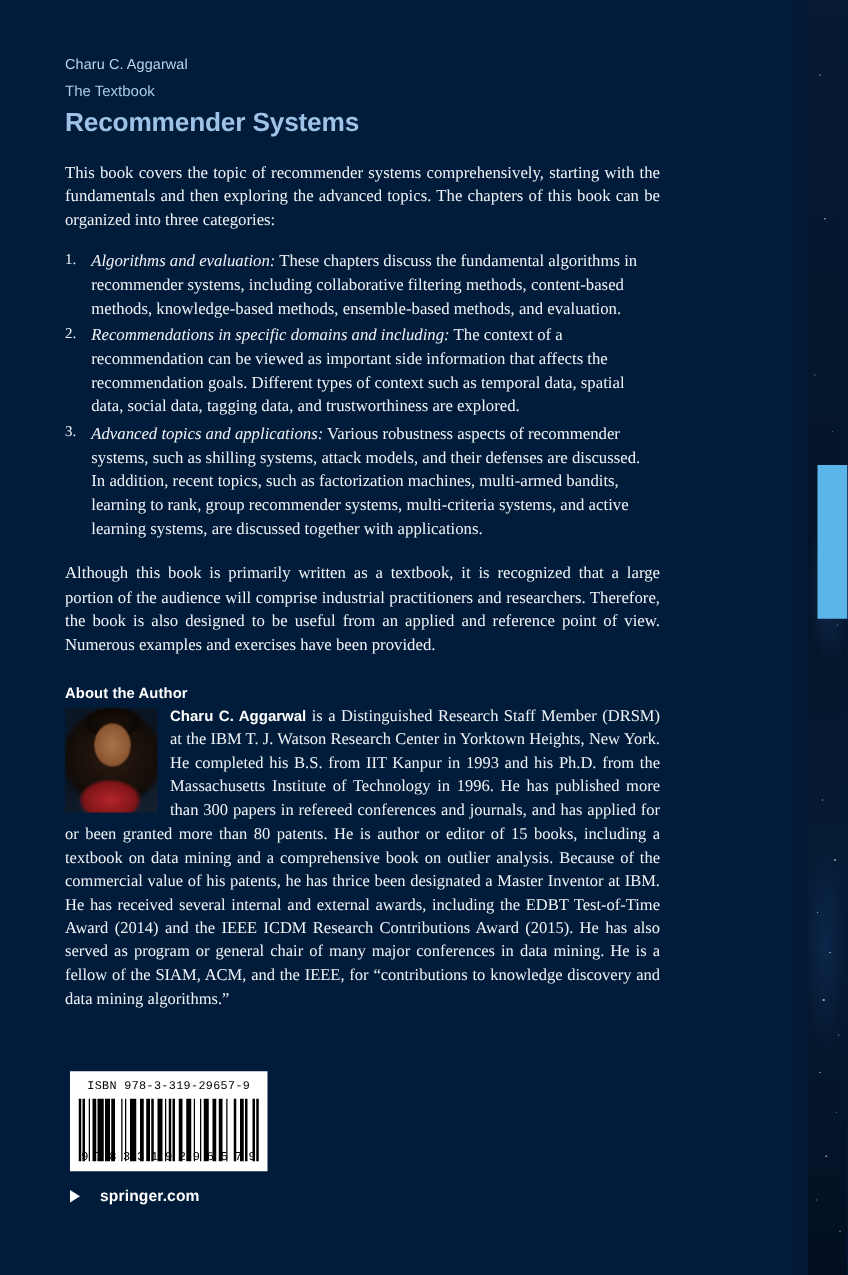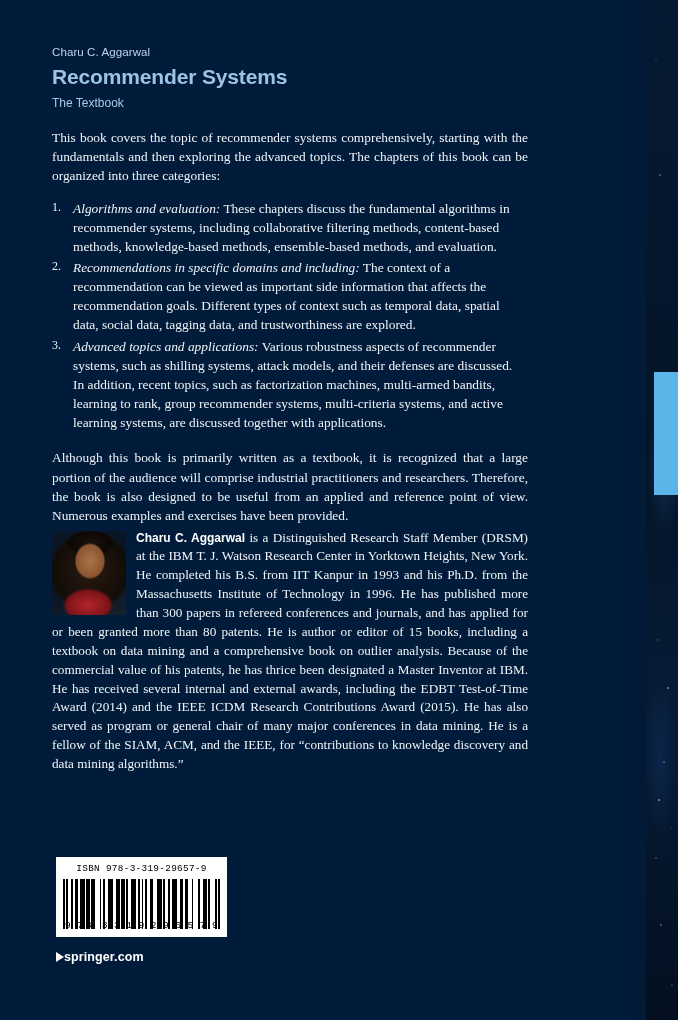--- a/index.html
+++ b/index.html
@@ -109,73 +109,74 @@
     overflow:hidden;
   }
   #about-body::after { content:""; display:block; clear:both; }
 
   
   #bottom { position:absolute; left:56px; top:848px; width:480px; }
   #subject-label {
     color:#ffffff; font-size:11.5px; font-weight:bold; letter-spacing:.1px;
   }
   #barcode-box {
-    margin-top:9px; width:171px; height:80px; background:#ffffff;
+    margin-top:9px; width:158px; height:80px; background:#ffffff;
     padding:6px 7px 4px 7px;
   }
   #isbn-text {
     font-family:"Liberation Mono", monospace; font-size:9.4px;
     color:#000; text-align:center; letter-spacing:.3px; white-space:nowrap;
   }
   #bars { display:flex; align-items:flex-end; height:50px; margin-top:5px;
           justify-content:center; gap:0; }
   #bars i { display:block; background:#000; height:100%; }
   #barcode-digits {
     font-family:"Liberation Mono", monospace; font-size:9.6px;
     color:#000; margin-top:-9px; padding:0 2px;
     display:flex; justify-content:space-between; letter-spacing:.2px;
   }
   #springer-row {
-    margin-top:13px; display:flex; align-items:center; gap:0;
+    margin-top:13px; display:flex; align-items:center; gap:16px;
   }
   #springer-triangle {
     width:0;height:0;border-left:8px solid #ffffff;
     border-top:5px solid transparent;border-bottom:5px solid transparent;
   }
   #springer-text { color:#ffffff; font-size:12.5px; font-weight:bold; letter-spacing:.1px; }
 </style>
 </head>
 <body>
 
 <div id="right-strip"></div>
 <div id="strip-gutter"></div>
 <div id="accent-bar"></div>
 
 <div id="content">
 
   <div class="author-line">Charu C. Aggarwal</div>
+  <div id="book-subtitle">The Textbook</div>
   <div id="book-title">Recommender Systems</div>
-  <div id="book-subtitle">The Textbook</div>
 
   <p id="intro-para" class="serif">This book covers the topic of recommender systems comprehensively, starting with the fundamentals and then exploring the advanced topics. The chapters of this book can be organized into three categories:</p>
 
   <ol id="category-list" class="serif">
     <li>
       <span class="num">1.</span><span class="lead">Algorithms and evaluation:</span><span> These chapters discuss the fundamental algorithms in recommender systems, including collaborative filtering methods, content-based methods, knowledge-based methods, ensemble-based methods, and evaluation.</span>
     </li>
     <li>
       <span class="num">2.</span><span class="lead">Recommendations in specific domains and including:</span><span> The context of a recommendation can be viewed as important side information that affects the recommendation goals. Different types of context such as temporal data, spatial data, social data, tagging data, and trustworthiness are explored.</span>
     </li>
     <li>
       <span class="num">3.</span><span class="lead">Advanced topics and applications:</span><span> Various robustness aspects of recommender systems, such as shilling systems, attack models, and their defenses are discussed. In addition, recent topics, such as factorization machines, multi-armed bandits, learning to rank, group recommender systems, multi-criteria systems, and active learning systems, are discussed together with applications.</span>
     </li>
   </ol>
 
   <p id="closing-para" class="serif">Although this book is primarily written as a textbook, it is recognized that a large portion of the audience will comprise industrial practitioners and researchers. Therefore, the book is also designed to be useful from an applied and reference point of view. Numerous examples and exercises have been provided.</p>
 
+  <div id="about-heading">About the Author</div>
 
   <p id="about-body" class="serif">
     <span id="author-photo"></span><span class="name">Charu C. Aggarwal</span><span> is a Distinguished Research Staff Member (DRSM) at the IBM T. J. Watson Research Center in Yorktown Heights, New York. He completed his B.S. from IIT Kanpur in 1993 and his Ph.D. from the Massachusetts Institute of Technology in 1996. He has published more than 300 papers in refereed conferences and journals, and has applied for or been granted more than 80 patents. He is author or editor of 15 books, including a textbook on data mining and a comprehensive book on outlier analysis. Because of the commercial value of his patents, he has thrice been designated a Master Inventor at IBM. He has received several internal and external awards, including the EDBT Test-of-Time Award (2014) and the IEEE ICDM Research Contributions Award (2015). He has also served as program or general chair of many major conferences in data mining. He is a fellow of the SIAM, ACM, and the IEEE, for “contributions to knowledge discovery and data mining algorithms.”</span>
   </p>
 
 </div>
 
 <div id="bottom">
 
   <div id="barcode-box">

